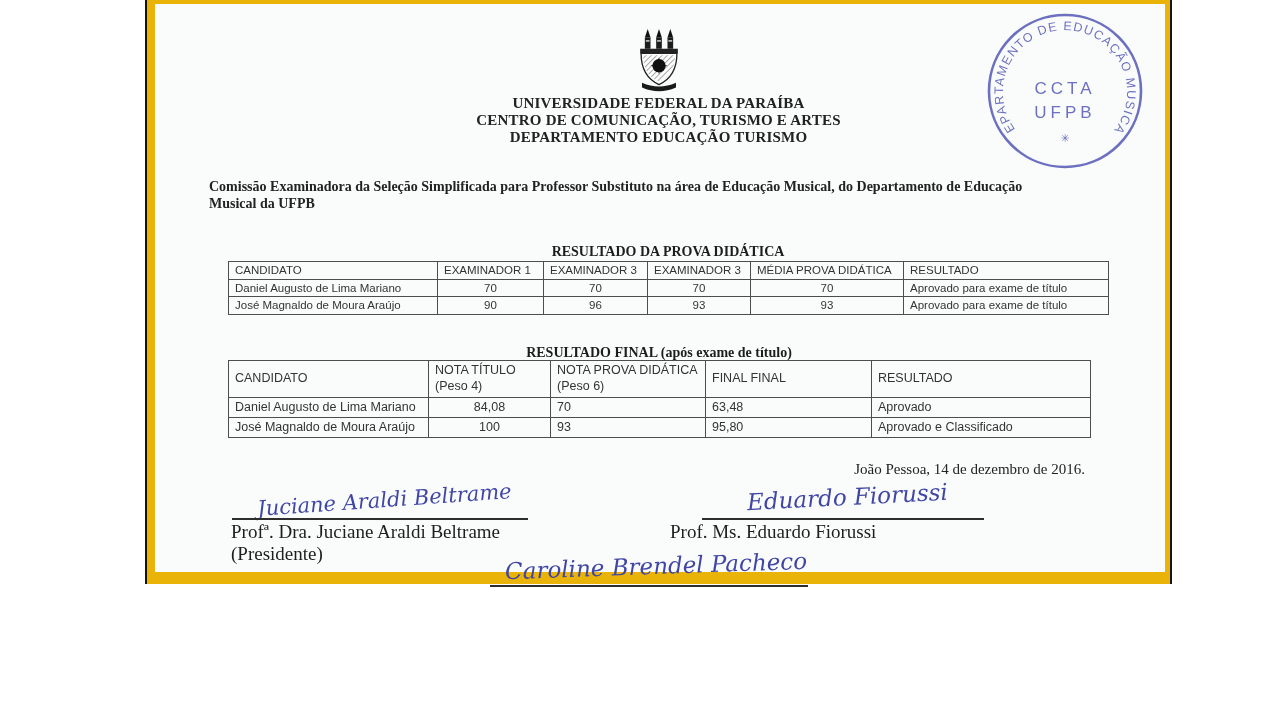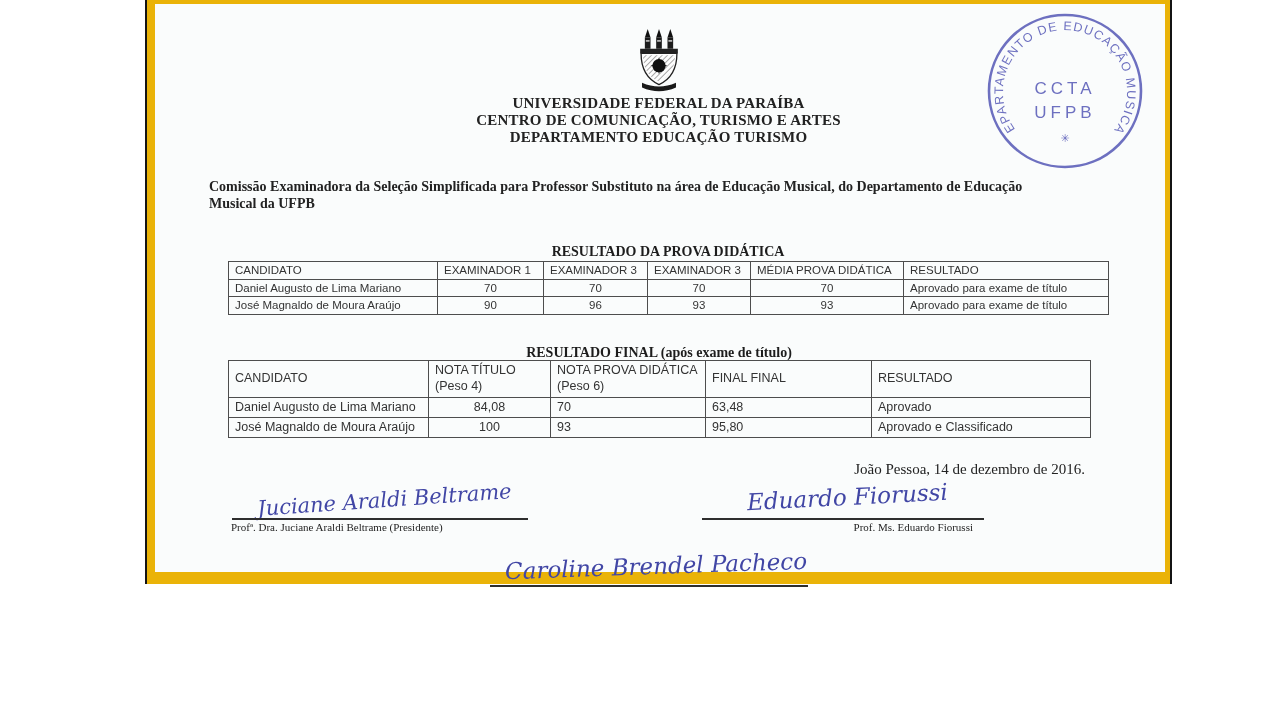--- a/index.html
+++ b/index.html
@@ -37,30 +37,30 @@
     padding:1px 6px;white-space:pre-line;line-height:1.25;
   }
   #table1 th{height:15px;text-align:left;}
   #table1 td{height:14px;}
   #table2 th{height:34px;text-align:left;vertical-align:middle;}
   #table2 td{height:17px;}
   .al{text-align:left;} .ac{text-align:center;}
   
   .date-line{position:absolute;top:461px;right:85px;font-size:15px;color:#222;}
   .sig-line{position:absolute;border-bottom:2px solid #2e2e2e;height:0;}
-  .sig-label{position:absolute;font-size:11px;color:#1e1e1e;}
+  .sig-label{position:absolute;font-size:19px;color:#1e1e1e;}
   .sig-script{
     position:absolute;font-family:"DejaVu Serif", serif;font-style:italic;
     color:#4146a5;white-space:nowrap;
   }
   #sig1-line{left:85px;top:518px;width:296px;}
   #sig1-label{left:84px;top:521px;width:320px;text-align:left;}
   #sig1-script{left:110px;top:488px;font-size:21px;transform:rotate(-4deg);}
   #sig2-line{left:555px;top:518px;width:282px;}
-  #sig2-label{left:544px;top:521px;width:282px;text-align:right;}
+  #sig2-label{left:523px;top:521px;width:282px;text-align:left;}
   #sig2-script{left:600px;top:484px;font-size:23px;transform:rotate(-3deg);}
   #sig3-line{left:343px;top:585px;width:318px;}
   #sig3-label{left:343px;top:588px;width:318px;text-align:center;}
   #sig3-script{left:358px;top:553px;font-size:23px;transform:rotate(-2deg);}
   
   .stamp{position:absolute;left:832px;top:5px;width:172px;height:172px;opacity:.88;}
 </style>
 </head>
 <body>
 

